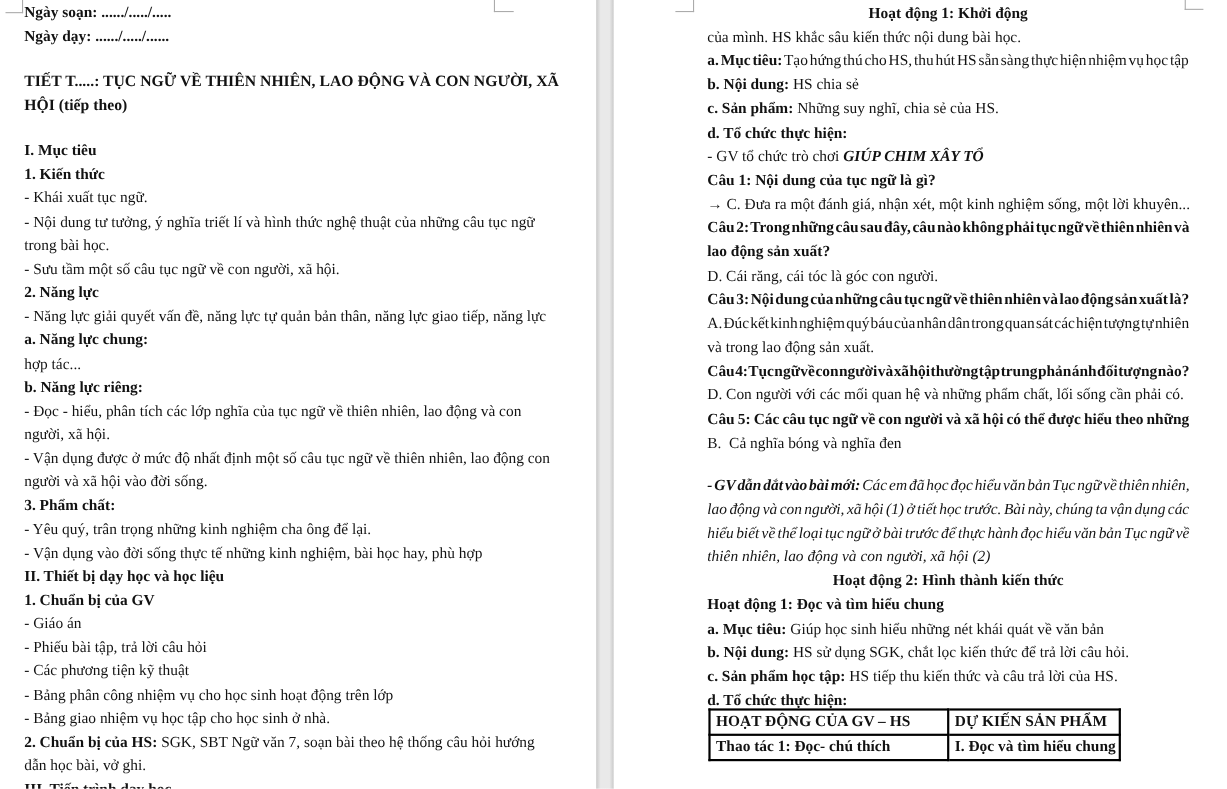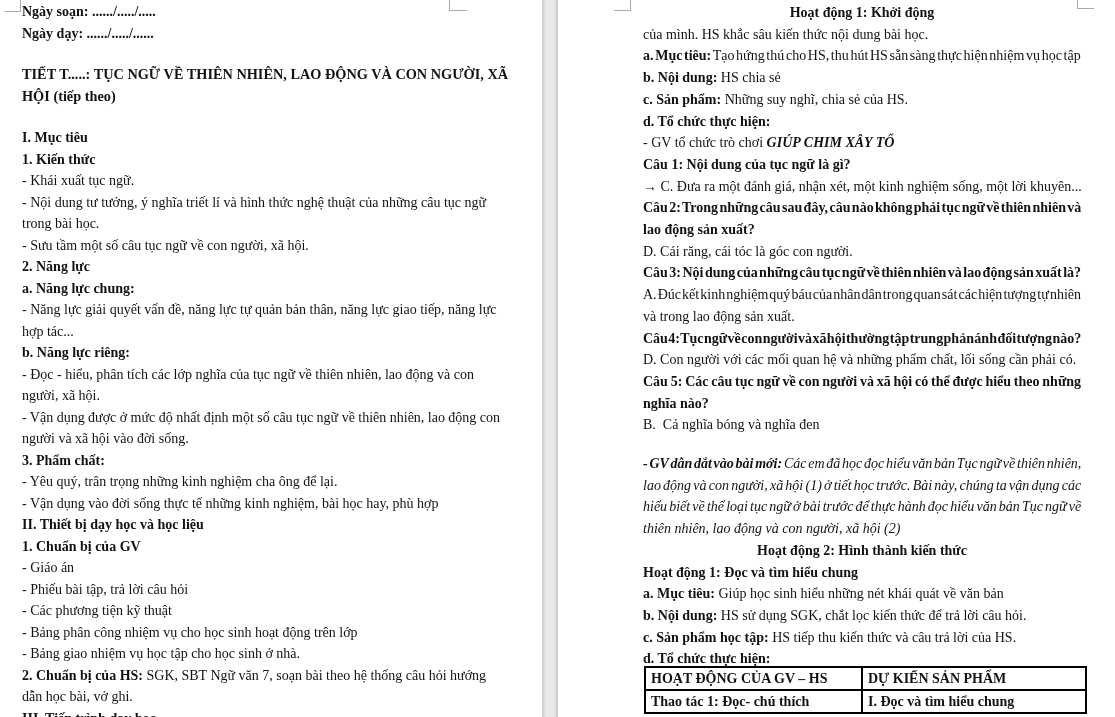--- a/index.html
+++ b/index.html
@@ -28,21 +28,21 @@
   .s20{height:20px;}
   .s17{height:17px;}
   
   .mark{position:absolute;top:0;}
   #mLTL{left:5px;width:15px;height:11px;border-right:1px solid #ababab;border-bottom:1px solid #ababab;}
   #mLTR{left:449px;width:17px;height:10px;border-left:1px solid #ababab;border-bottom:1px solid #ababab;}
   #mRTL{left:56px;width:16px;height:10px;border-right:1px solid #ababab;border-bottom:1px solid #ababab;}
   #mRTR{left:519px;width:16px;height:8px;border-left:1px solid #ababab;border-bottom:1px solid #ababab;}
   
   table.doc{
-    border-collapse:collapse;margin-left:1px;margin-top:-4px;width:443px;
+    border-collapse:collapse;margin-left:1px;margin-top:-4px;width:375px;
     table-layout:fixed;
   }
   table.doc td{
     border:2px solid #000;font-weight:bold;font-size:14px;
     padding:0 5px;height:21px;line-height:21px;white-space:nowrap;overflow:hidden;
   }
   table.doc td.c1{width:205px;}
 </style>
 </head>
 <body>
@@ -57,22 +57,22 @@
     <p class="ln title">TIẾT T.....: TỤC NGỮ VỀ THIÊN NHIÊN, LAO ĐỘNG VÀ CON NGƯỜI, XÃ</p>
     <p class="ln title">HỘI (tiếp theo)</p>
     <div class="s20"></div>
     <p class="ln b">I. Mục tiêu</p>
     <p class="ln b">1. Kiến thức</p>
     <p class="ln">- Khái xuất tục ngữ.</p>
     <p class="ln jl" style="word-spacing: 0px;">- Nội dung tư tưởng, ý nghĩa triết lí và hình thức nghệ thuật của những câu tục ngữ</p>
     <p class="ln">trong bài học.</p>
     <p class="ln">- Sưu tầm một số câu tục ngữ về con người, xã hội.</p>
     <p class="ln b">2. Năng lực</p>
+    <p class="ln jl" style="word-spacing: 0px;">- Năng lực giải quyết vấn đề, năng lực tự quản bản thân, năng lực giao tiếp, năng lực</p>
     <p class="ln b">a. Năng lực chung:</p>
-    <p class="ln jl" style="word-spacing: 0px;">- Năng lực giải quyết vấn đề, năng lực tự quản bản thân, năng lực giao tiếp, năng lực</p>
     <p class="ln">hợp tác...</p>
     <p class="ln b">b. Năng lực riêng:</p>
     <p class="ln jl" style="word-spacing: 0px;">- Đọc - hiểu, phân tích các lớp nghĩa của tục ngữ về thiên nhiên, lao động và con</p>
     <p class="ln">người, xã hội.</p>
     <p class="ln jl" style="word-spacing: -0.0526316px;">- Vận dụng được ở mức độ nhất định một số câu tục ngữ về thiên nhiên, lao động con</p>
     <p class="ln">người và xã hội vào đời sống.</p>
     <p class="ln b">3. Phẩm chất:</p>
     <p class="ln">- Yêu quý, trân trọng những kinh nghiệm cha ông để lại.</p>
     <p class="ln">- Vận dụng vào đời sống thực tế những kinh nghiệm, bài học hay, phù hợp</p>
     <p class="ln b">II. Thiết bị dạy học và học liệu</p>
@@ -105,21 +105,20 @@
     <p class="ln">→ C. Đưa ra một đánh giá, nhận xét, một kinh nghiệm sống, một lời khuyên...</p>
     <p class="ln b jl" style="word-spacing: -2.125px;">Câu 2: Trong những câu sau đây, câu nào không phải tục ngữ về thiên nhiên và</p>
     <p class="ln b">lao động sản xuất?</p>
     <p class="ln">D. Cái răng, cái tóc là góc con người.</p>
     <p class="ln b jl" style="word-spacing: -2.05882px;">Câu 3: Nội dung của những câu tục ngữ về thiên nhiên và lao động sản xuất là?</p>
     <p class="ln jl" style="word-spacing: -2.41176px;">A. Đúc kết kinh nghiệm quý báu của nhân dân trong quan sát các hiện tượng tự nhiên</p>
     <p class="ln">và trong lao động sản xuất.</p>
     <p class="ln b jl" style="word-spacing: -3.05882px;">Câu 4: Tục ngữ về con người và xã hội thường tập trung phản ánh đối tượng nào?</p>
     <p class="ln">D. Con người với các mối quan hệ và những phẩm chất, lối sống cần phải có.</p>
     <p class="ln b jl" style="word-spacing: -0.705882px;">Câu 5: Các câu tục ngữ về con người và xã hội có thể được hiểu theo những</p>
-    <p class="ln b">nghĩa nào?</p>
     <p class="ln">B.&nbsp; Cả nghĩa bóng và nghĩa đen</p>
     <div class="s17"></div>
     <p class="ln i jl" style="word-spacing: -1.73684px;"><b>- GV dẫn dắt vào bài mới:</b><span> Các em đã học đọc hiểu văn bản Tục ngữ về thiên nhiên,</span></p>
     <p class="ln i jl" style="word-spacing: -1.27778px;">lao động và con người, xã hội (1) ở tiết học trước. Bài này, chúng ta vận dụng các</p>
     <p class="ln i jl" style="word-spacing: -1.36842px;">hiểu biết về thể loại tục ngữ ở bài trước để thực hành đọc hiểu văn bản Tục ngữ về</p>
     <p class="ln i">thiên nhiên, lao động và con người, xã hội (2)</p>
     <p class="ln cb">Hoạt động 2: Hình thành kiến thức</p>
     <p class="ln b">Hoạt động 1: Đọc và tìm hiểu chung</p>
     <p class="ln"><b>a. Mục tiêu:</b><span> Giúp học sinh hiểu những nét khái quát về văn bản</span></p>
     <p class="ln"><b>b. Nội dung:</b><span> HS sử dụng SGK, chắt lọc kiến thức để trả lời câu hỏi.</span></p>

